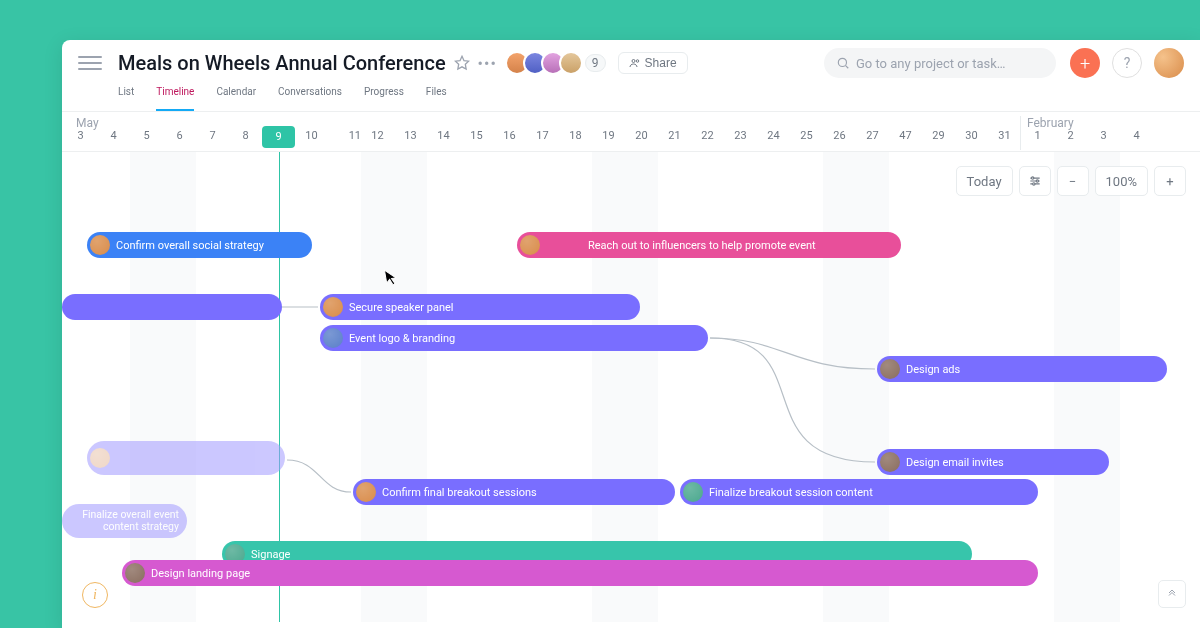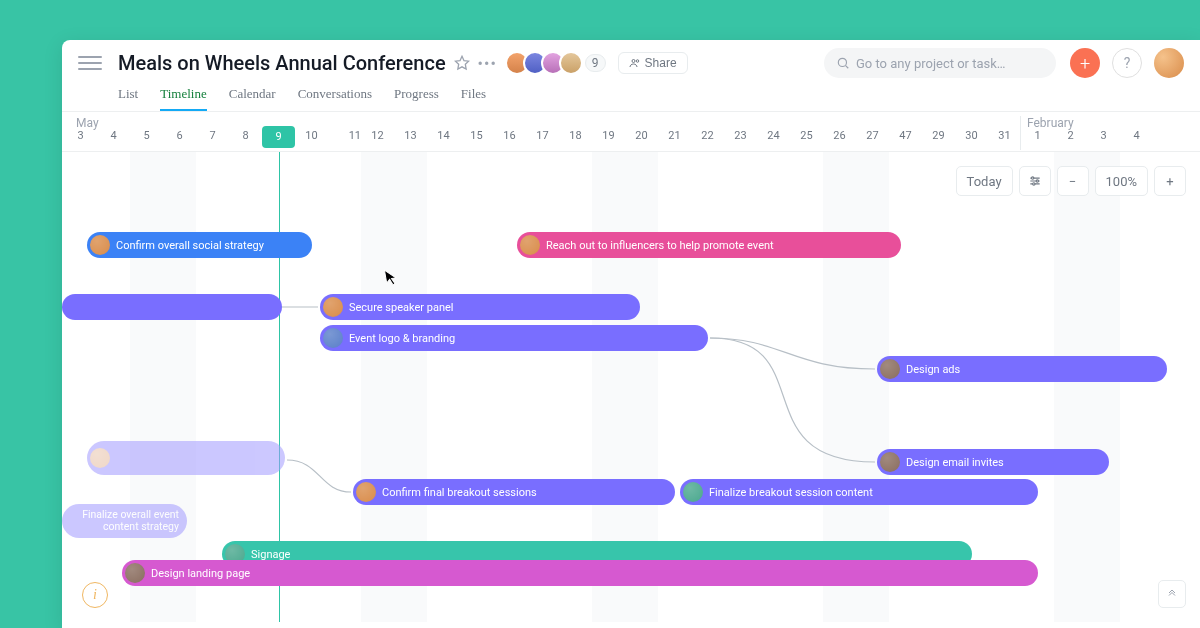--- a/index.html
+++ b/index.html
@@ -87,24 +87,24 @@
     width:30px;height:30px;border-radius:50%;
     margin-left:12px;
     background: radial-gradient(circle at 30% 30%, #f5c28b, #d98c4a);
   }
   .tabs {
     display:flex; padding:0 56px; gap:22px;
     border-bottom:1px solid #edeff0;
     height:26px;
   }
   .tab {
-    font-size:13px; color:#6f7782; cursor:pointer;
-    padding-bottom:6px; border-bottom:2px solid transparent;font-family:Liberation Serif, serif;
-  }
-  .tab.active { color:#15803d; border-bottom-color:#14aaf5; }
+    font-size:10px; color:#6f7782; cursor:pointer;
+    padding-bottom:6px; border-bottom:2px solid transparent;
+  }
+  .tab.active { color:#be185d; border-bottom-color:#14aaf5; }
   .timeline-header {
     position:relative; height:40px;
     border-bottom:1px solid #edeff0;
   }
   .month-label {
     position:absolute; top:4px; font-size:12px; color:#9ca3af;
   }
   .days-row {
     position:absolute; bottom:3px; left:0; right:0;
     display:flex;
@@ -318,21 +318,21 @@
       <div class="ctrl-btn icon-only">−</div>
       <div class="ctrl-btn">100%</div>
       <div class="ctrl-btn icon-only">+</div>
     </div>
 
     <div id="tasks-layer">
         <div class="task-bar" style="left: 25px; width: 225px; top: 80px; background: #3b82f6;">
           <div class="avatar-sm" style="background: radial-gradient(circle at 35% 30%, rgba(255, 255, 255, 0.2), transparent), rgb(217, 140, 74);"></div>
           <span>Confirm overall social strategy</span>
         </div>
-        <div class="task-bar" style="left: 455px; width: 384px; top: 80px; background: rgb(232, 79, 154);">
+        <div class="task-bar" style="left: 455px; width: 384px; top: 80px; background: rgb(232, 79, 154); gap: 42px;">
           <div class="avatar-sm" style="background: radial-gradient(circle at 35% 30%, rgba(255, 255, 255, 0.2), transparent), rgb(217, 140, 74);"></div>
           <span>Reach out to influencers to help promote event</span>
         </div>
         <div class="task-bar" style="left: 0px; width: 220px; top: 142px; background: rgb(121, 110, 255);">
           <span></span>
         </div>
         <div class="task-bar" style="left: 258px; width: 320px; top: 142px; background: rgb(121, 110, 255);">
           <div class="avatar-sm" style="background: radial-gradient(circle at 35% 30%, rgba(255, 255, 255, 0.2), transparent), rgb(217, 140, 74);"></div>
           <span>Secure speaker panel</span>
         </div>

